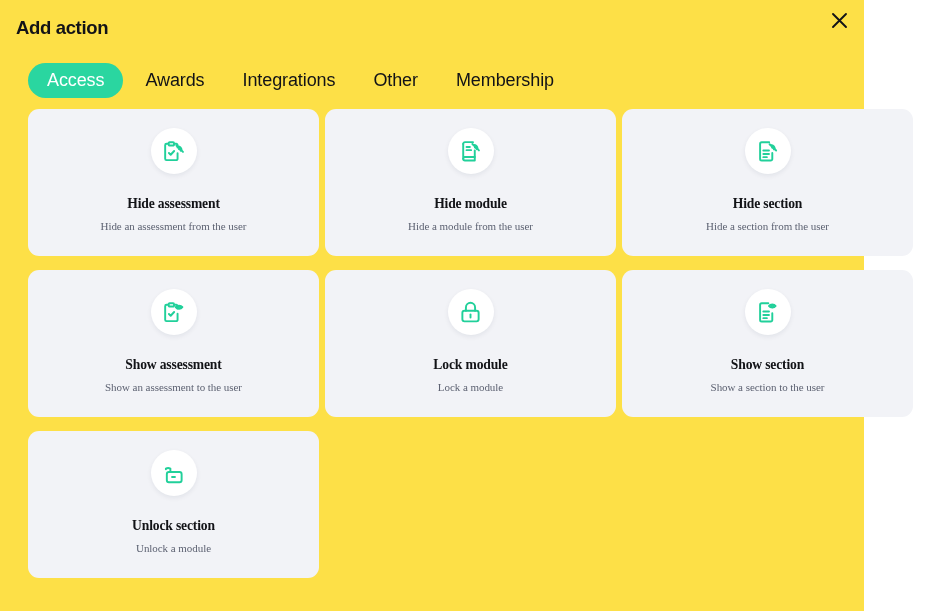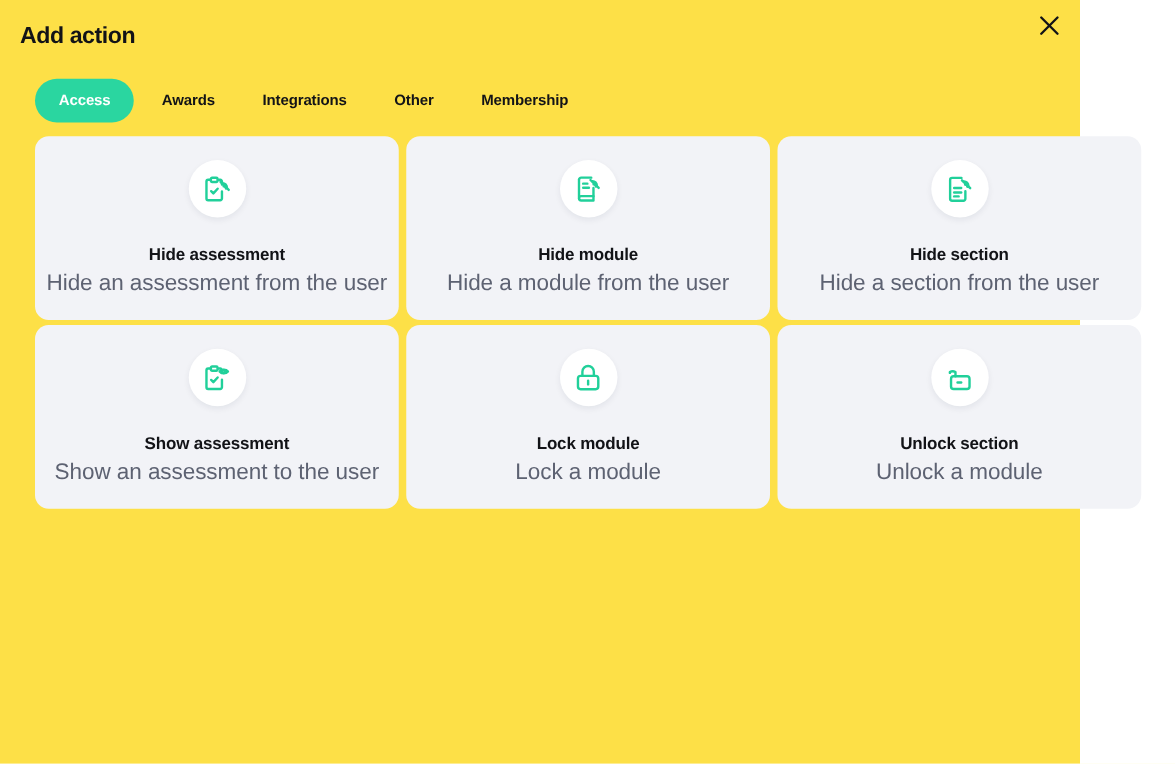--- a/index.html
+++ b/index.html
@@ -55,22 +55,22 @@
   
   .tabs {
     display: flex;
     align-items: center;
     gap: 6px;
     padding: 12px 0 0 28px;
     height: 52px;
   }
 
   .tab {
-    font-size: 12px;
-    font-weight: bold;
+    font-size: 18px;
+    font-weight: normal;
     color: #121317;
     letter-spacing: -0.1px;
     padding: 9px 16px;
     border-radius: 999px;
     background: transparent;
     cursor: pointer;
     white-space: nowrap;
     line-height: 17px;
     border: none;
     font-family: "Liberation Sans", sans-serif;
@@ -79,22 +79,23 @@
   .tab.active {
     background: #2ad6a0;
     color: #ffffff;
     padding: 9px 19px;
   }
 
   
   .cards-grid {
     display: grid;
     grid-template-columns: repeat(3, 291px);
-    gap: 4px 6px;
+    gap: 14px 6px;
     padding: 9px 0 0 28px;
+    font-family: Liberation Serif, serif;
   }
 
   .card {
     width: 291px;
     height: 147px;
     background: #f2f3f7;
     border-radius: 11px;
     display: flex;
     flex-direction: column;
     align-items: center;
@@ -120,21 +121,21 @@
     font-size: 13.6px;
     font-weight: bold;
     color: #121317;
     letter-spacing: -0.15px;
     line-height: 17px;
     margin-bottom: 7px;
     text-align: center;
   }
 
   .card-desc {
-    font-size: 18px;
+    font-size: 11px;
     font-weight: normal;
     color: #5d6272;
     letter-spacing: -0.05px;
     line-height: 15px;
     text-align: right;
   }
 </style>
 </head>
 <body>
 
@@ -242,20 +243,36 @@
             <path d="M7.6 10.3 V7.1 A4.4 4.4 0 0 1 16.4 7.1 V10.3"></path>
             <path d="M12 14 V16.8"></path>
           </svg>
         </span>
       </div>
       <div class="card-title">Lock module</div>
       <div class="card-desc">Lock a module</div>
     </div>
 
 
+    <div class="card">
+      <div class="icon-circle">
+        <span>
+          <svg width="25" height="25" viewBox="0 0 24 24" fill="none" stroke="#21d09a" stroke-width="1.85" stroke-linecap="round" stroke-linejoin="round">
+            <path d="M12.8 3.2 H6.4 A1.5 1.5 0 0 0 4.9 4.7 V19.2 A1.5 1.5 0 0 0 6.4 20.7 H15.1 A1.5 1.5 0 0 0 16.6 19.2 V12.8"></path>
+            <path d="M8 11 H13.4"></path>
+            <path d="M8 14.4 H13.4"></path>
+            <path d="M8 17.4 H11.4"></path>
+            <path d="M13.4 5.8 C14.8 3.9 18.4 3.9 19.8 5.8 C18.4 7.7 14.8 7.7 13.4 5.8 Z"></path>
+            <circle cx="16.6" cy="5.8" r="1.15"></circle>
+          </svg>
+        </span>
+      </div>
+      <div class="card-title">Show section</div>
+      <div class="card-desc">Show a section to the user</div>
+    </div>
 
     <div class="card">
       <div class="icon-circle">
         <span>
           <svg width="25" height="25" viewBox="0 0 24 24" fill="none" stroke="#21d09a" stroke-width="1.85" stroke-linecap="round" stroke-linejoin="round">
             <rect x="5.6" y="10.6" width="14.2" height="9.8" rx="2"></rect>
             <path d="M9 10.6 V7.3 A4.3 4.3 0 0 0 4.7 7.3 V8"></path>
             <path d="M10.6 15.4 H13.4"></path>
           </svg>
         </span>

